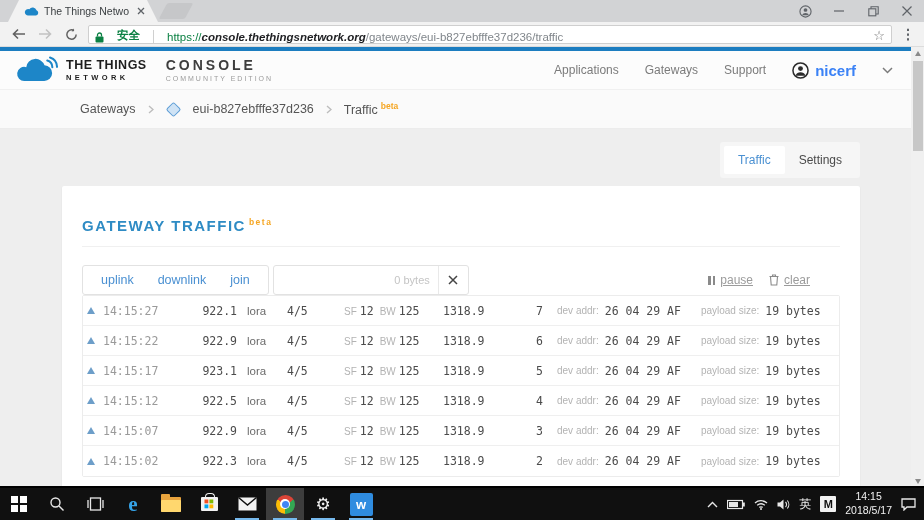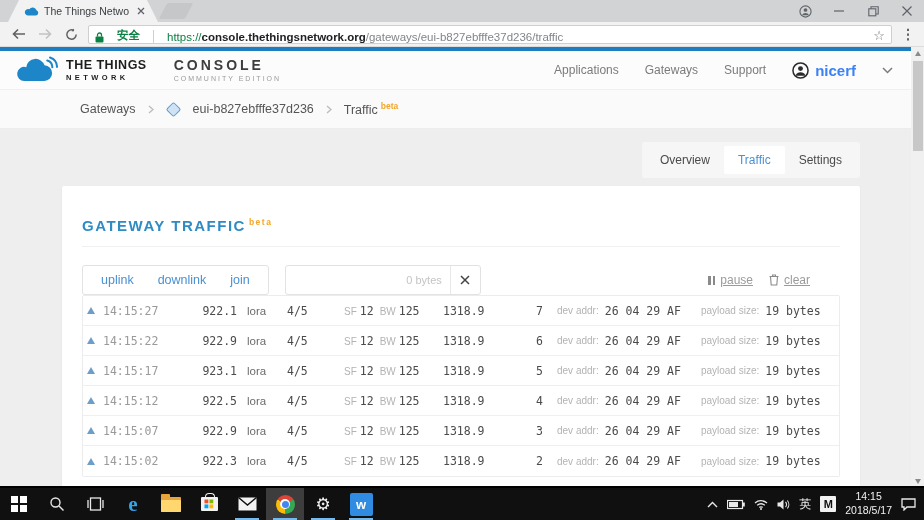--- a/index.html
+++ b/index.html
@@ -22,35 +22,35 @@
   
   .toolbar { position:absolute; top:22px; left:0; width:924px; height:25px; background:#f2f2f2;
              display:flex; align-items:center; padding:0 6px; border-bottom:1px solid #dcdcdc; }
   .navbtn { width:26px; height:22px; display:flex; align-items:center; justify-content:center; }
   .omnibox { flex:1; height:19px; background:#fff; border:1px solid #cfcfcf; border-radius:2px;
              margin:0 6px 0 4px; display:flex; align-items:flex-end; padding:0 6px; gap:13px; overflow:hidden; }
   .secure { color:var(--secure-green); font-size:11.5px; font-weight:bold; white-space:nowrap; }
   .omni-div { width:1px; height:13px; background:#d0d0d0; flex:none; }
   .url { font-size:11.5px; white-space:nowrap; overflow:hidden; flex:1; }
   .url .scheme { color:var(--secure-green); }
-  .url .domain { color:#202124; font-weight:bold; }
+  .url .domain { color:#202124; font-weight:bold;font-style:italic; }
   .url .path { color:#80868b; }
   .star { font-size:13px; color:#757575; flex:none; }
   .dots { font-size:14px; color:#5f6368; font-weight:bold; width:20px; text-align:center; }
 
   .bluebar { position:absolute; top:47px; left:0; width:924px; height:4px; background:#1c7dc0; }
 
   
   .siteheader { position:absolute; top:51px; left:0; width:911px; height:39px; background:#fcfcfc;
                 display:flex; align-items:center; padding:0 18px 0 12px; border-bottom:1px solid #f0f0f0; }
   .brand { display:flex; align-items:center; gap:7px; }
   .brand-txt { line-height:1; }
   .brand-l1 { font-size:12.5px; font-weight:bold; color:#1d1d1d; letter-spacing:.5px; }
   .brand-l2 { font-size:7.5px; font-weight:bold; color:#1d1d1d; letter-spacing:3.4px; margin-top:2px; }
-  .console-txt { margin-left:20px; line-height:1; }
+  .console-txt { margin-left:12px; line-height:1; }
   .console-l1 { font-size:14px; color:#3d3d3d; letter-spacing:3px; font-weight:bold; }
   .console-l2 { font-size:7px; color:#9b9b9b; letter-spacing:2px; margin-top:3px; }
   .sitenav { margin-left:auto; display:flex; align-items:center; gap:26px; }
   .sitenav a { font-size:12px; color:#7b7b7b; text-decoration:none; }
   .userbox { display:flex; align-items:center; gap:6px; }
   .username { font-size:15px; font-weight:bold; color:#3b82f6; }
 
   
   .crumbbar { position:absolute; top:90px; left:0; width:911px; height:39px; background:#fafafa;
               border-bottom:1px solid #ececec; display:flex; align-items:center; padding-left:80px; gap:12px; }
@@ -68,21 +68,21 @@
 
   .panel { position:absolute; top:57px; left:62px; width:798px; height:302px; background:#fff;
            border-radius:2px; box-shadow:0 1px 2px rgba(0,0,0,.07); padding:0 20px; }
   .ptitle { font-size:15px; font-weight:bold; color:#2e8bc4; letter-spacing:1.5px; padding:31px 0 12px; border-bottom:1px solid #f0f0f0; }
 
   .controls { display:flex; align-items:center; margin-top:18px; height:30px; }
   .filtergroup { display:flex; align-items:center; border:1px solid #e2e2e2; border-radius:3px; height:30px;
                  background:#fff; padding:0 6px; }
   .filtergroup a { font-size:12.5px; color:var(--link-blue); text-decoration:none; padding:0 12px; }
   .searchbox { display:flex; align-items:center; border:1px solid #e2e2e2; border-radius:3px; height:30px;
-               margin-left:16px; width:196px; background:#fff; }
+               margin-left:4px; width:196px; background:#fff; }
   .searchbox input { border:0; outline:0; flex:1; height:100%; font-size:11px; color:#555; text-align:right;
                      padding:0 8px; font-family:"Liberation Sans",sans-serif; background:transparent; }
   .searchbox input::placeholder { color:#c4c4c4; }
   .search-clear { width:30px; height:100%; border-left:1px solid #e9e9e9; display:flex; align-items:center; justify-content:center; }
   .runctl { margin-left:auto; display:flex; align-items:center; gap:16px; margin-right:30px; }
   .runctl a { font-size:12px; color:#9b9b9b; text-decoration:underline; display:flex; align-items:center; gap:5px; }
   .pause-bars { display:inline-flex; gap:2px; }
   .pause-bars i { width:2.5px; height:9px; background:#8a8a8a; }
 
   .grid { display:grid; grid-template-columns:20px 62px 72px 46px 56px 96px 76px 32px 1fr; align-items:center; }
@@ -271,21 +271,20 @@
     <span class="diamond"></span>
     <span class="crumb">eui-b827ebfffe37d236</span>
     <svg width="6" height="9" viewBox="0 0 6 9">
         <path d="M1 1 L5 4.5 L1 8" fill="none" stroke="#bdbdbd" stroke-width="1.4"></path>
       </svg>
     <span class="crumb"><span>Traffic</span><span class="crumb-beta">beta</span></span>
   </div>
 
   <div class="page">
     <div class="tabs">
-      <span class="tb">Overview</span>
       <span class="tb active">Traffic</span>
       <span class="tb">Settings</span>
     </div>
 
     <div class="panel">
       <div class="ptitle"><span>GATEWAY TRAFFIC</span><span class="sup-beta">beta</span></div>
 
       <div class="controls">
         <div class="filtergroup">
           <a href="#">uplink</a>

